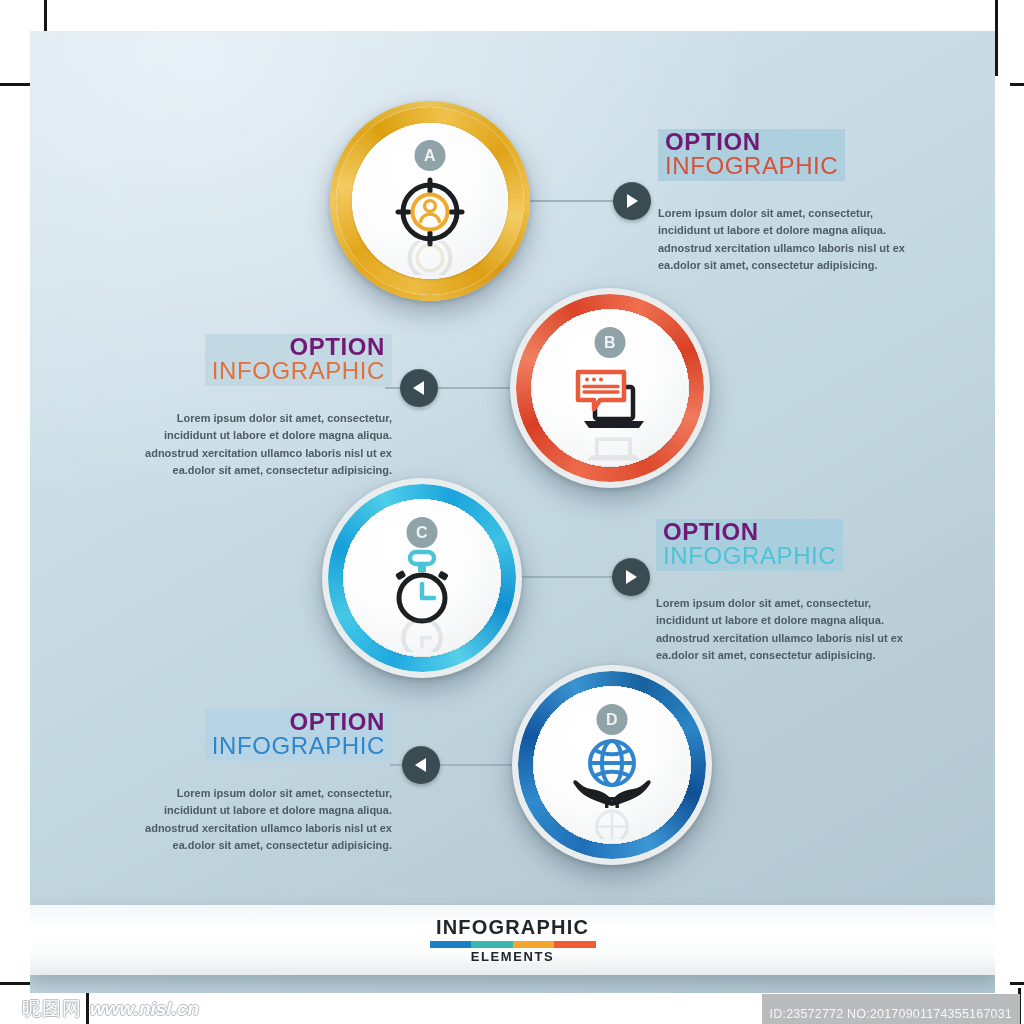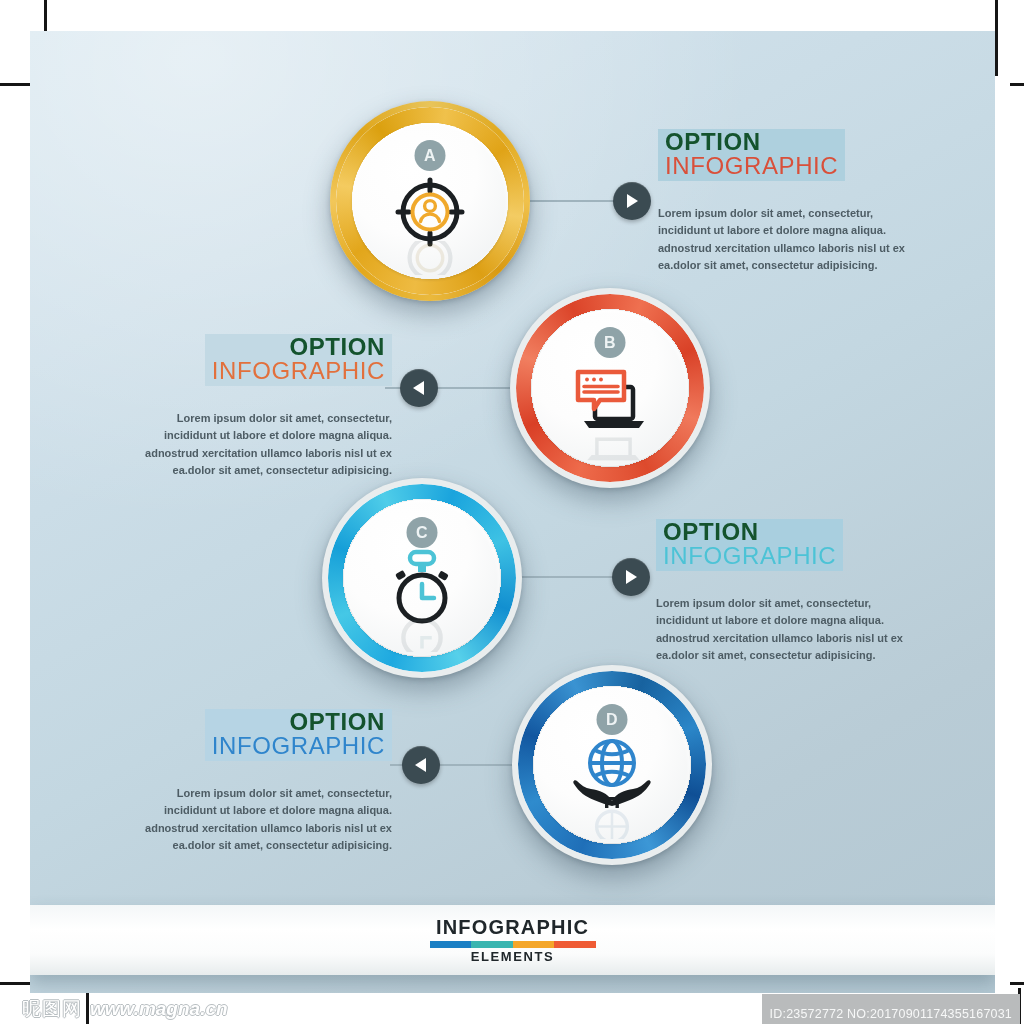--- a/index.html
+++ b/index.html
@@ -79,21 +79,21 @@
     opacity:.13;filter:blur(.4px);
   }
 
   
   .tblock{position:absolute;width:262px;}
   .tblock .hl{
     display:inline-block;padding:1px 7px 2px 7px;
     line-height:1.02;
   }
   .tblock .ttl{
-    font-size:24px;font-weight:bold;color:#14532d;letter-spacing:.6px;
+    font-size:24px;font-weight:bold;color:#701a75;letter-spacing:.6px;
     display:block;
   }
   .tblock .sub{
     font-size:24px;font-weight:normal;letter-spacing:.6px;display:block;
   }
   .tblock .body{
     margin-top:24px;font-size:11px;line-height:1.58;color:#4d5c64;font-weight:bold;
   }
   .right{text-align:left;}
   .left{text-align:right;}
@@ -348,15 +348,15 @@
         <i style="background:#ef5b34"></i>
       </div>
       <div class="el">ELEMENTS</div>
     </div>
   </div>
 
 </div>
 
 <div id="wm-left">
   <span class="cjk">昵图网</span>
-  <span>www.magna.cn</span>
+  <span>www.nisl.cn</span>
 </div>
 <div id="wm-right">ID:23572772 NO:20170901174355167031</div>
 
 </body></html>

